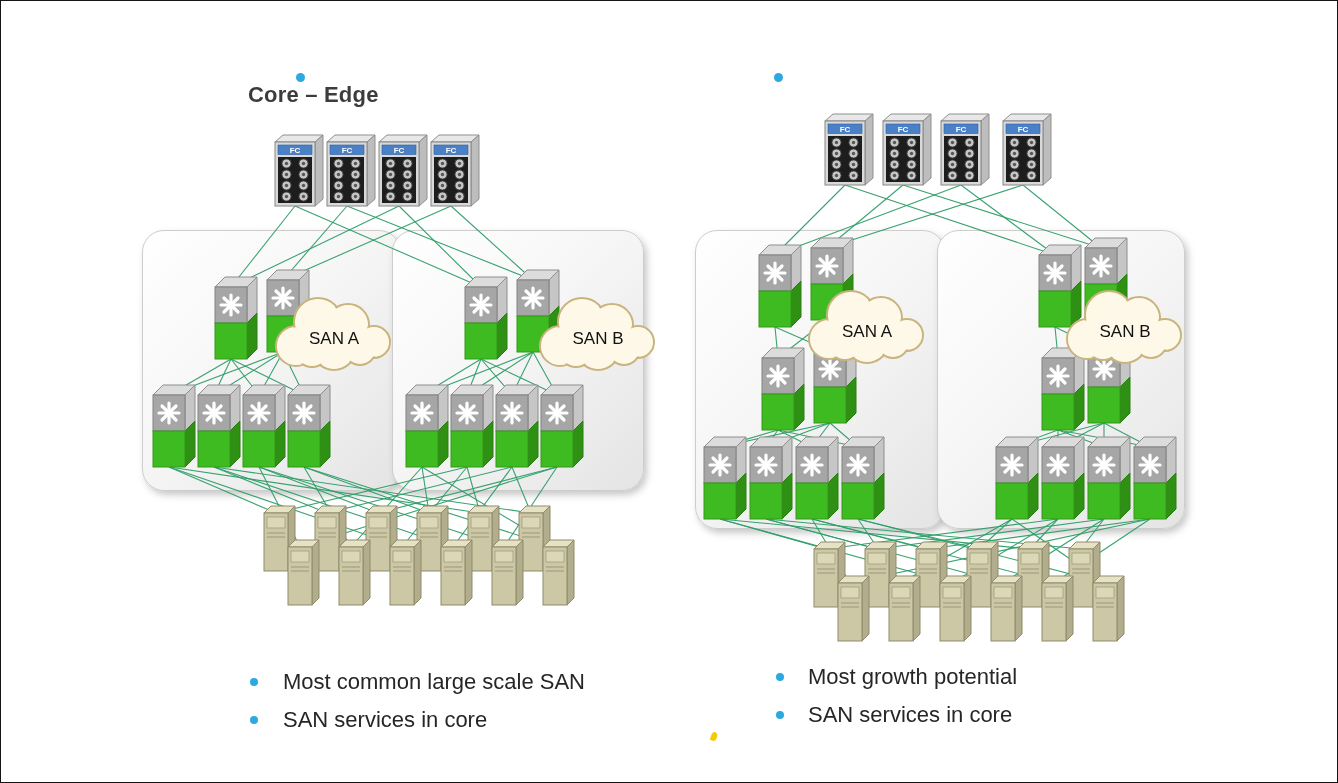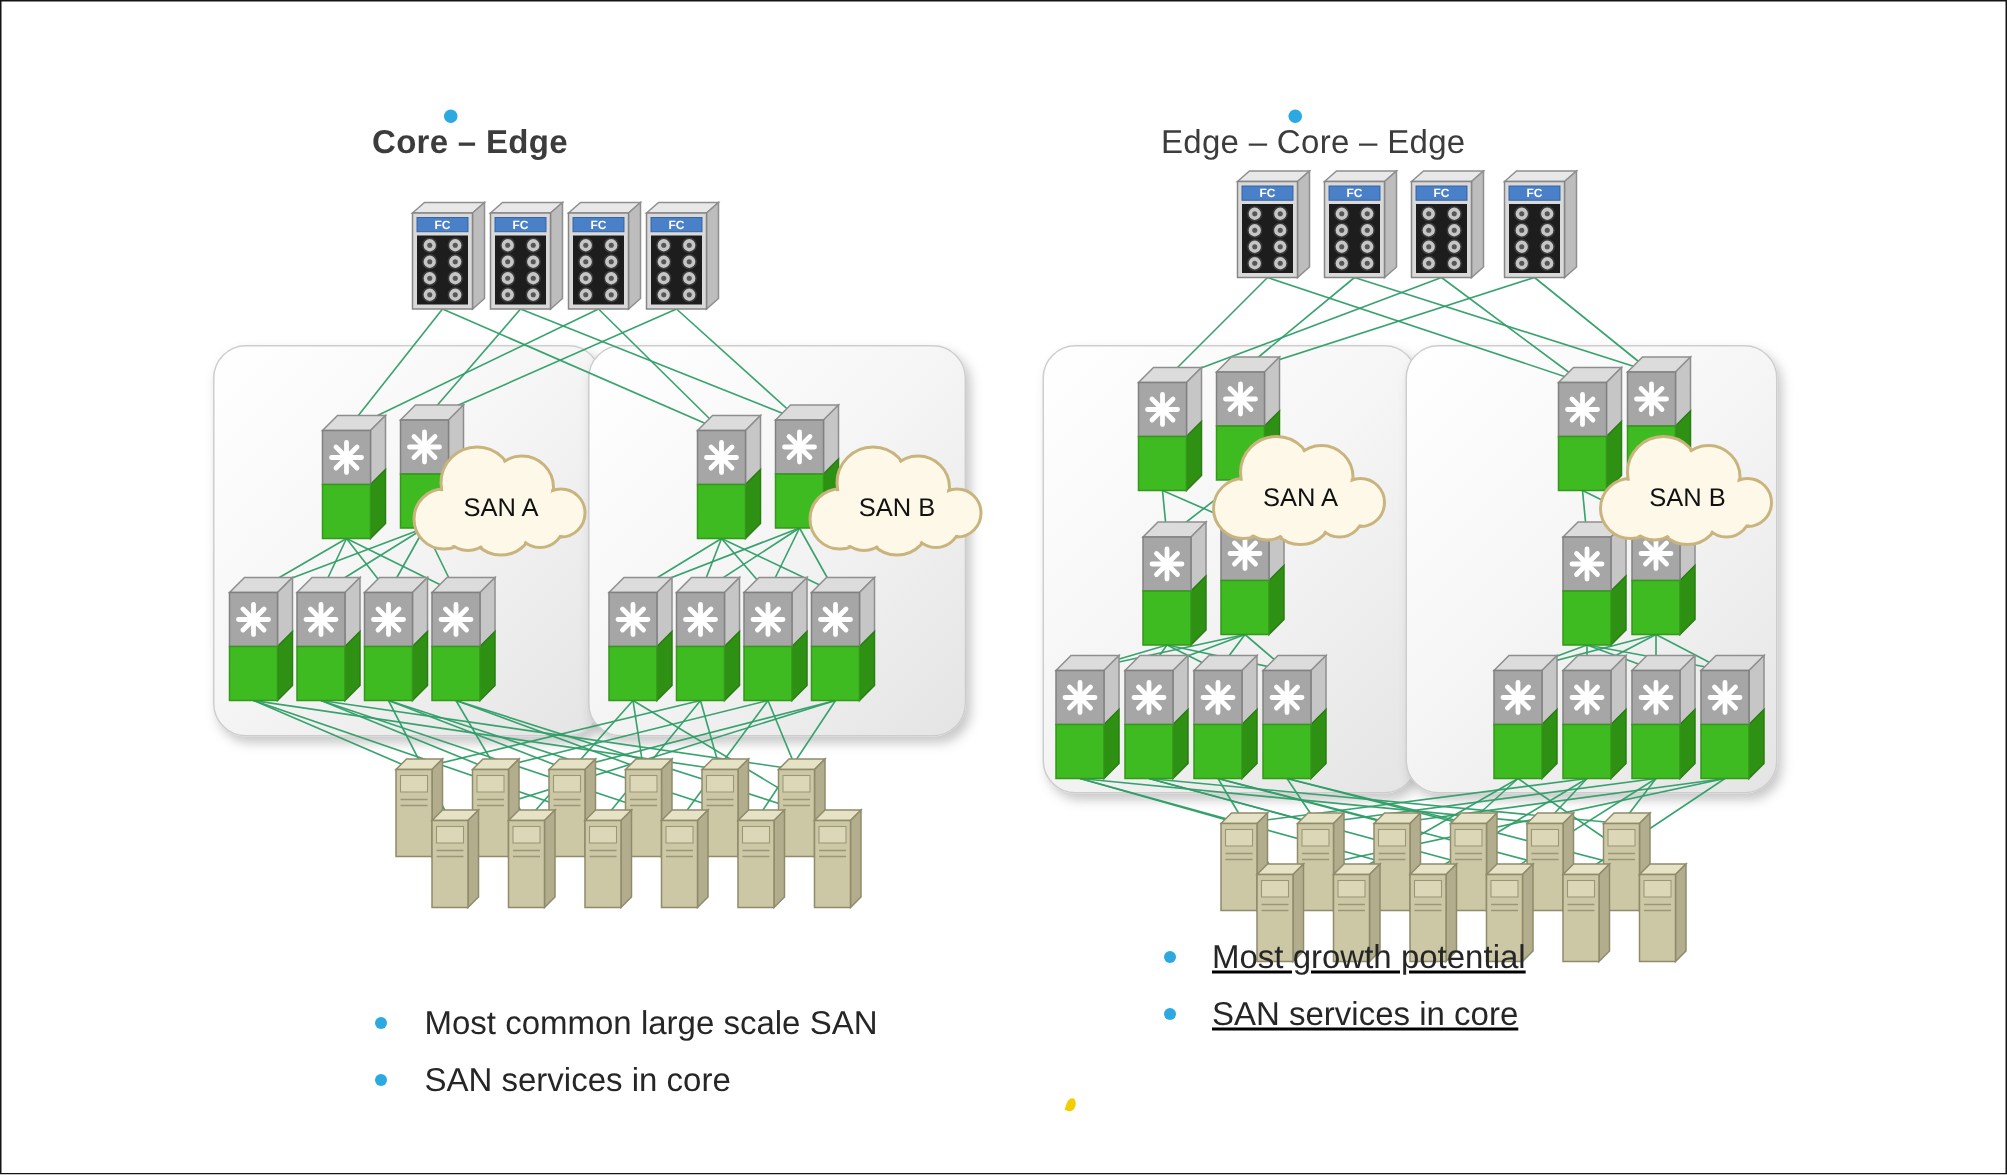--- a/index.html
+++ b/index.html
@@ -146,35 +146,34 @@
       <line x1="1011" y1="518" x2="1104" y2="582" stroke="#2F9E68" stroke-width="1.1" opacity="0.95"></line>
     </svg>
 
   <div class="ptitle" style="left:247px; top:72px;">
     <span class="tdot" style="margin-right:26px;"></span>
     <span class="ttext bold">Core – Edge</span>
   </div>
 
   <div class="ptitle" style="left:773px; top:72px;">
     <span class="tdot" style="margin-right:23px;"></span>
-    <span class="ttext">Edge – Core – Edge</span>
   </div>
 
   <ul class="notes" style="left:249px; top:668px;">
     <li class="note">
       <span class="ndot" style="margin-right:25px;"></span>
       <span class="ntext">Most common large scale SAN</span>
     </li>
     <li class="note">
       <span class="ndot" style="margin-right:25px;"></span>
       <span class="ntext">SAN services in core</span>
     </li>
   </ul>
 
-  <ul class="notes" style="left:775px; top:624px;text-decoration:underline;">
+  <ul class="notes" style="left:775px; top:663px;">
     <li class="note">
       <span class="ndot" style="margin-right:24px;"></span>
       <span class="ntext">Most growth potential</span>
     </li>
     <li class="note">
       <span class="ndot" style="margin-right:24px;"></span>
       <span class="ntext">SAN services in core</span>
     </li>
   </ul>
 

